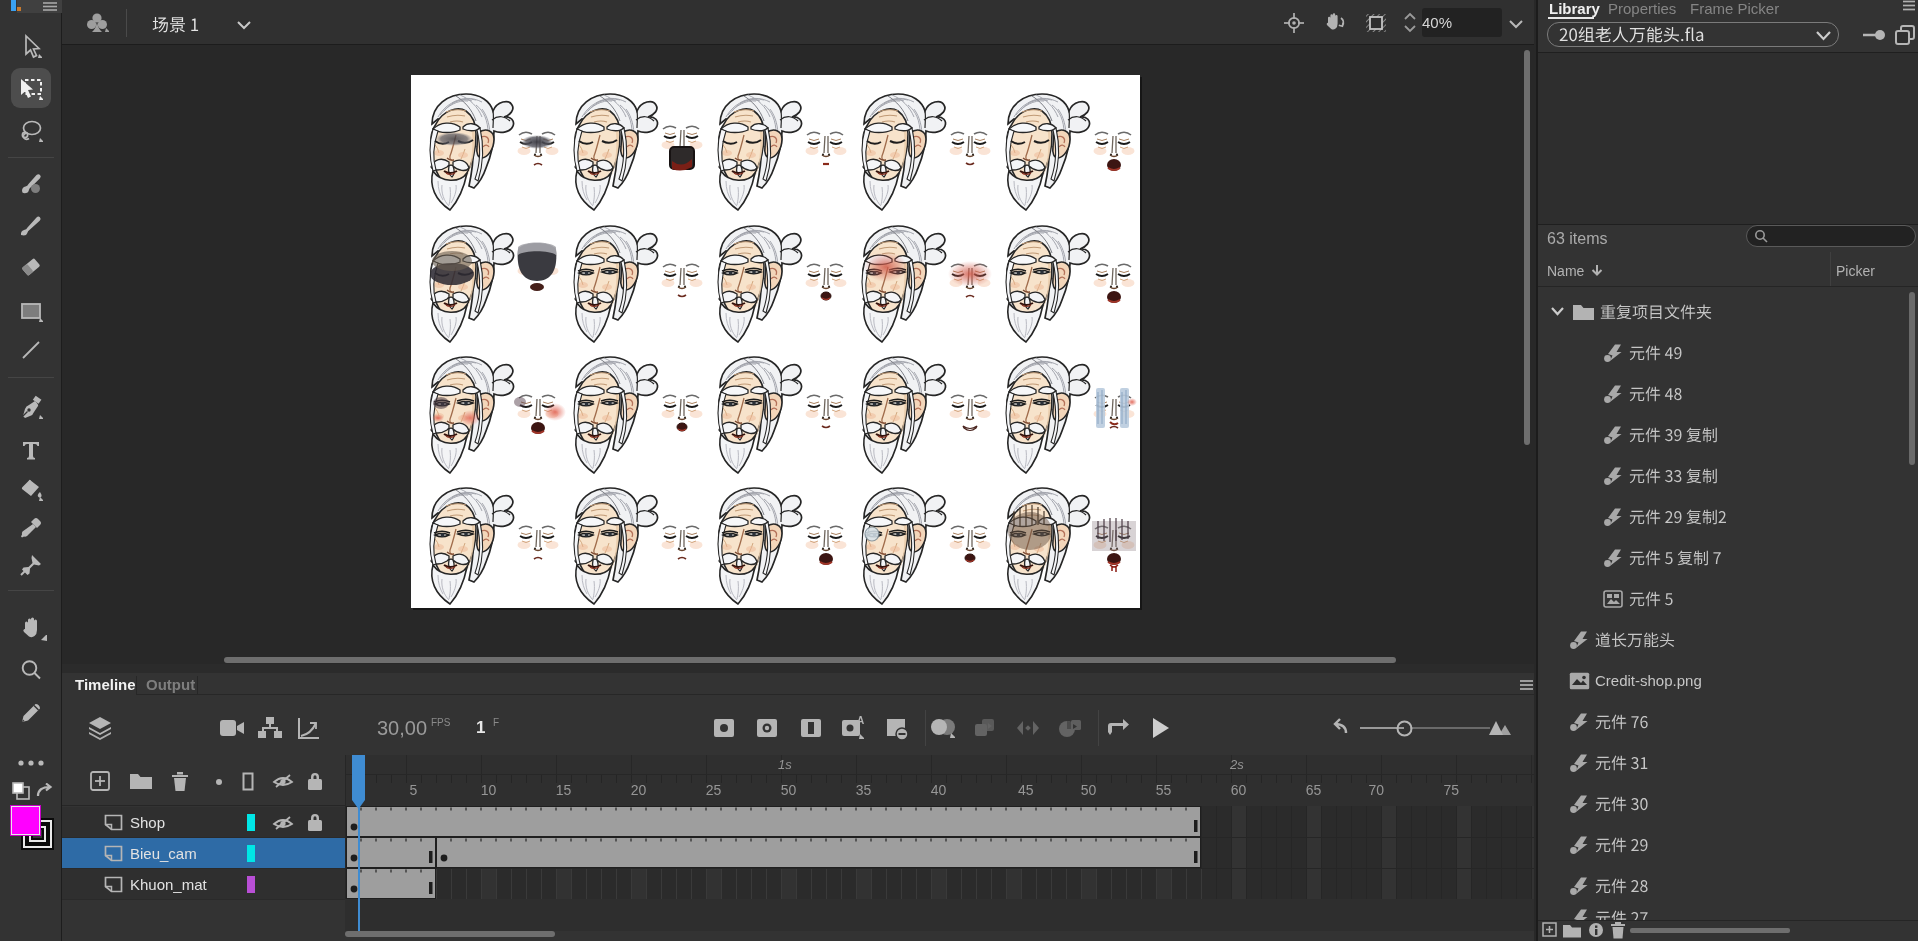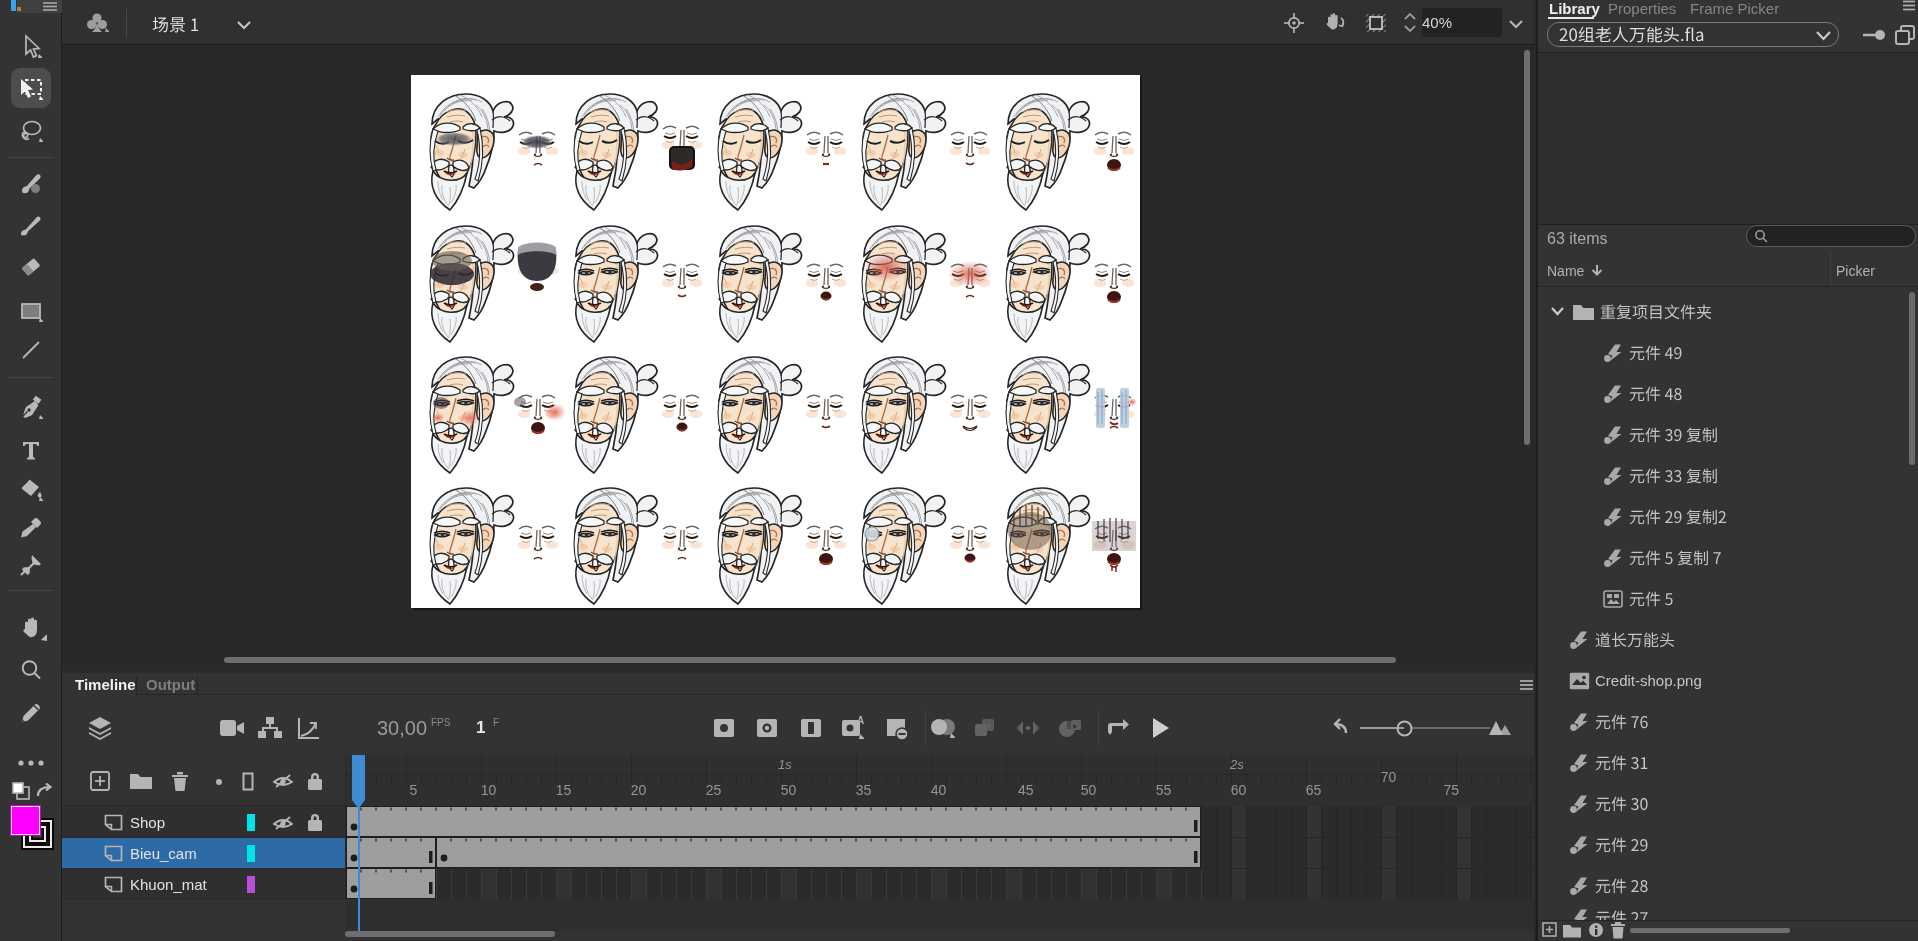--- a/index.html
+++ b/index.html
@@ -735,21 +735,21 @@
       <div class="abs" style="left:272.5px;top:27px;width:40px;text-align:center">20</div>
       <div class="abs" style="left:347.5px;top:27px;width:40px;text-align:center">25</div>
       <div class="abs" style="left:422.5px;top:27px;width:40px;text-align:center">50</div>
       <div class="abs" style="left:497.5px;top:27px;width:40px;text-align:center">35</div>
       <div class="abs" style="left:572.5px;top:27px;width:40px;text-align:center">40</div>
       <div class="abs" style="left:647.5px;top:27px;width:40px;text-align:right">45</div>
       <div class="abs" style="left:722.5px;top:27px;width:40px;text-align:center">50</div>
       <div class="abs" style="left:797.5px;top:27px;width:40px;text-align:center">55</div>
       <div class="abs" style="left:872.5px;top:27px;width:40px;text-align:center">60</div>
       <div class="abs" style="left:947.5px;top:27px;width:40px;text-align:center">65</div>
-      <div class="abs" style="left:1022.5px;top:14px;width:40px;text-align:center">70</div>
+      <div class="abs" style="left:1022.5px;top:27px;width:40px;text-align:left">70</div>
       <div class="abs" style="left:1097.5px;top:27px;width:40px;text-align:left">75</div>
       <div class="abs" style="left:432px;top:2px;width:40px;font-style:italic;font-size:13px">1s</div>
       <div class="abs" style="left:884px;top:2px;width:40px;font-style:italic;font-size:13px">2s</div>
     </div>
     <div class="abs" style="left:284px;top:142px;width:1188px;height:93px;background:#2e2e2e"></div>
     <svg class="abs" style="left:284px;top:142px" width="1188" height="93">
       <rect x="855" y="0" width="333" height="31" fill="#2b2b2b"></rect>
       <rect x="885" y="0" width="15" height="31" fill="#333333"></rect>
       <rect x="960" y="0" width="15" height="31" fill="#333333"></rect>
       <rect x="1035" y="0" width="15" height="31" fill="#333333"></rect>

